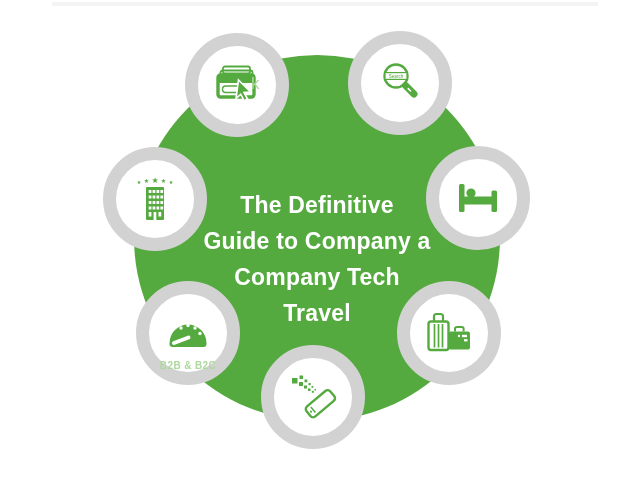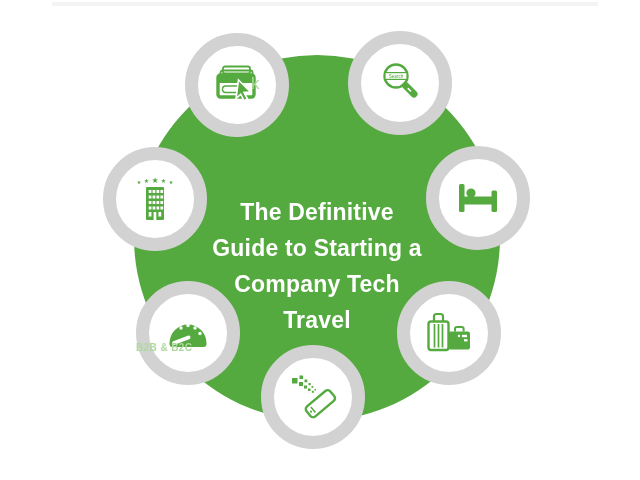--- a/index.html
+++ b/index.html
@@ -11,21 +11,21 @@
     position:absolute;left:52px;top:2px;width:546px;height:4px;
     background:var(--top_strip,#f4f4f4);
   }
   .big-circle{
     position:absolute;left:134px;top:55px;width:366px;height:366px;
     border-radius:50%;background:var(--green,#55aa3f);z-index:1;
   }
   .title{
     position:absolute;left:197px;top:187px;width:240px;z-index:2;
     text-align:center;color:var(--title_text,#ffffff);
-    font-size:23px;font-weight:700;line-height:36px;letter-spacing:0.2px;margin-top:7px;
+    font-size:23px;font-weight:700;line-height:36px;letter-spacing:0.2px;
   }
   .node{
     position:absolute;width:78px;height:78px;border-radius:50%;
     background:var(--circle_fill,#ffffff);
     border:13px solid var(--ring,#d2d2d2);
     z-index:2;display:flex;align-items:center;justify-content:center;
   }
   .node svg{display:block;}
   .node-booking{left:185px;top:33px;}
   .node-search{left:348px;top:31px;}
@@ -33,37 +33,37 @@
   .node-bed{left:426px;top:146px;}
   .node-gauge{left:136px;top:281px;}
   .node-phone{left:261px;top:345px;}
   .node-luggage{left:397px;top:281px;}
   .icon{color:var(--green,#55aa3f);}
   .k-text{
     position:absolute;left:251px;top:74px;z-index:3;
     color:var(--light_green_text,#b0d99f);font-size:17px;font-weight:400;
   }
   .gauge-label{
-    position:absolute;left:136px;top:342px;width:104px;z-index:3;
-    color:var(--light_green_text,#b0d99f);
+    position:absolute;left:136px;top:360px;width:104px;z-index:3;
+    text-align:center;color:var(--light_green_text,#b0d99f);
     font-size:10px;font-weight:700;letter-spacing:0.4px;
   }
 </style>
 </head>
 <body>
 
 <div class="canvas">
 
   <div class="top-strip"></div>
 
   <div class="big-circle"></div>
 
   <div class="title">
     <div>The Definitive</div>
-    <div>Guide to Starting a</div>
+    <div>Guide to Company a</div>
     <div>Company Tech</div>
     <div>Travel</div>
   </div>
 
   <div class="node node-booking">
     <svg class="icon" width="48" height="42" viewBox="0 0 48 42">
       <rect x="10" y="2.5" width="27" height="7" rx="2" fill="none" stroke="currentColor" stroke-width="1.8"></rect>
       <rect x="7.5" y="6.5" width="32" height="7" rx="2" fill="none" stroke="currentColor" stroke-width="1.8"></rect>
       <rect x="5" y="11" width="36" height="22" rx="2.5" fill="#fff" stroke="currentColor" stroke-width="3.4"></rect>
       <rect x="5" y="11" width="36" height="8" rx="2.5" fill="currentColor"></rect>

